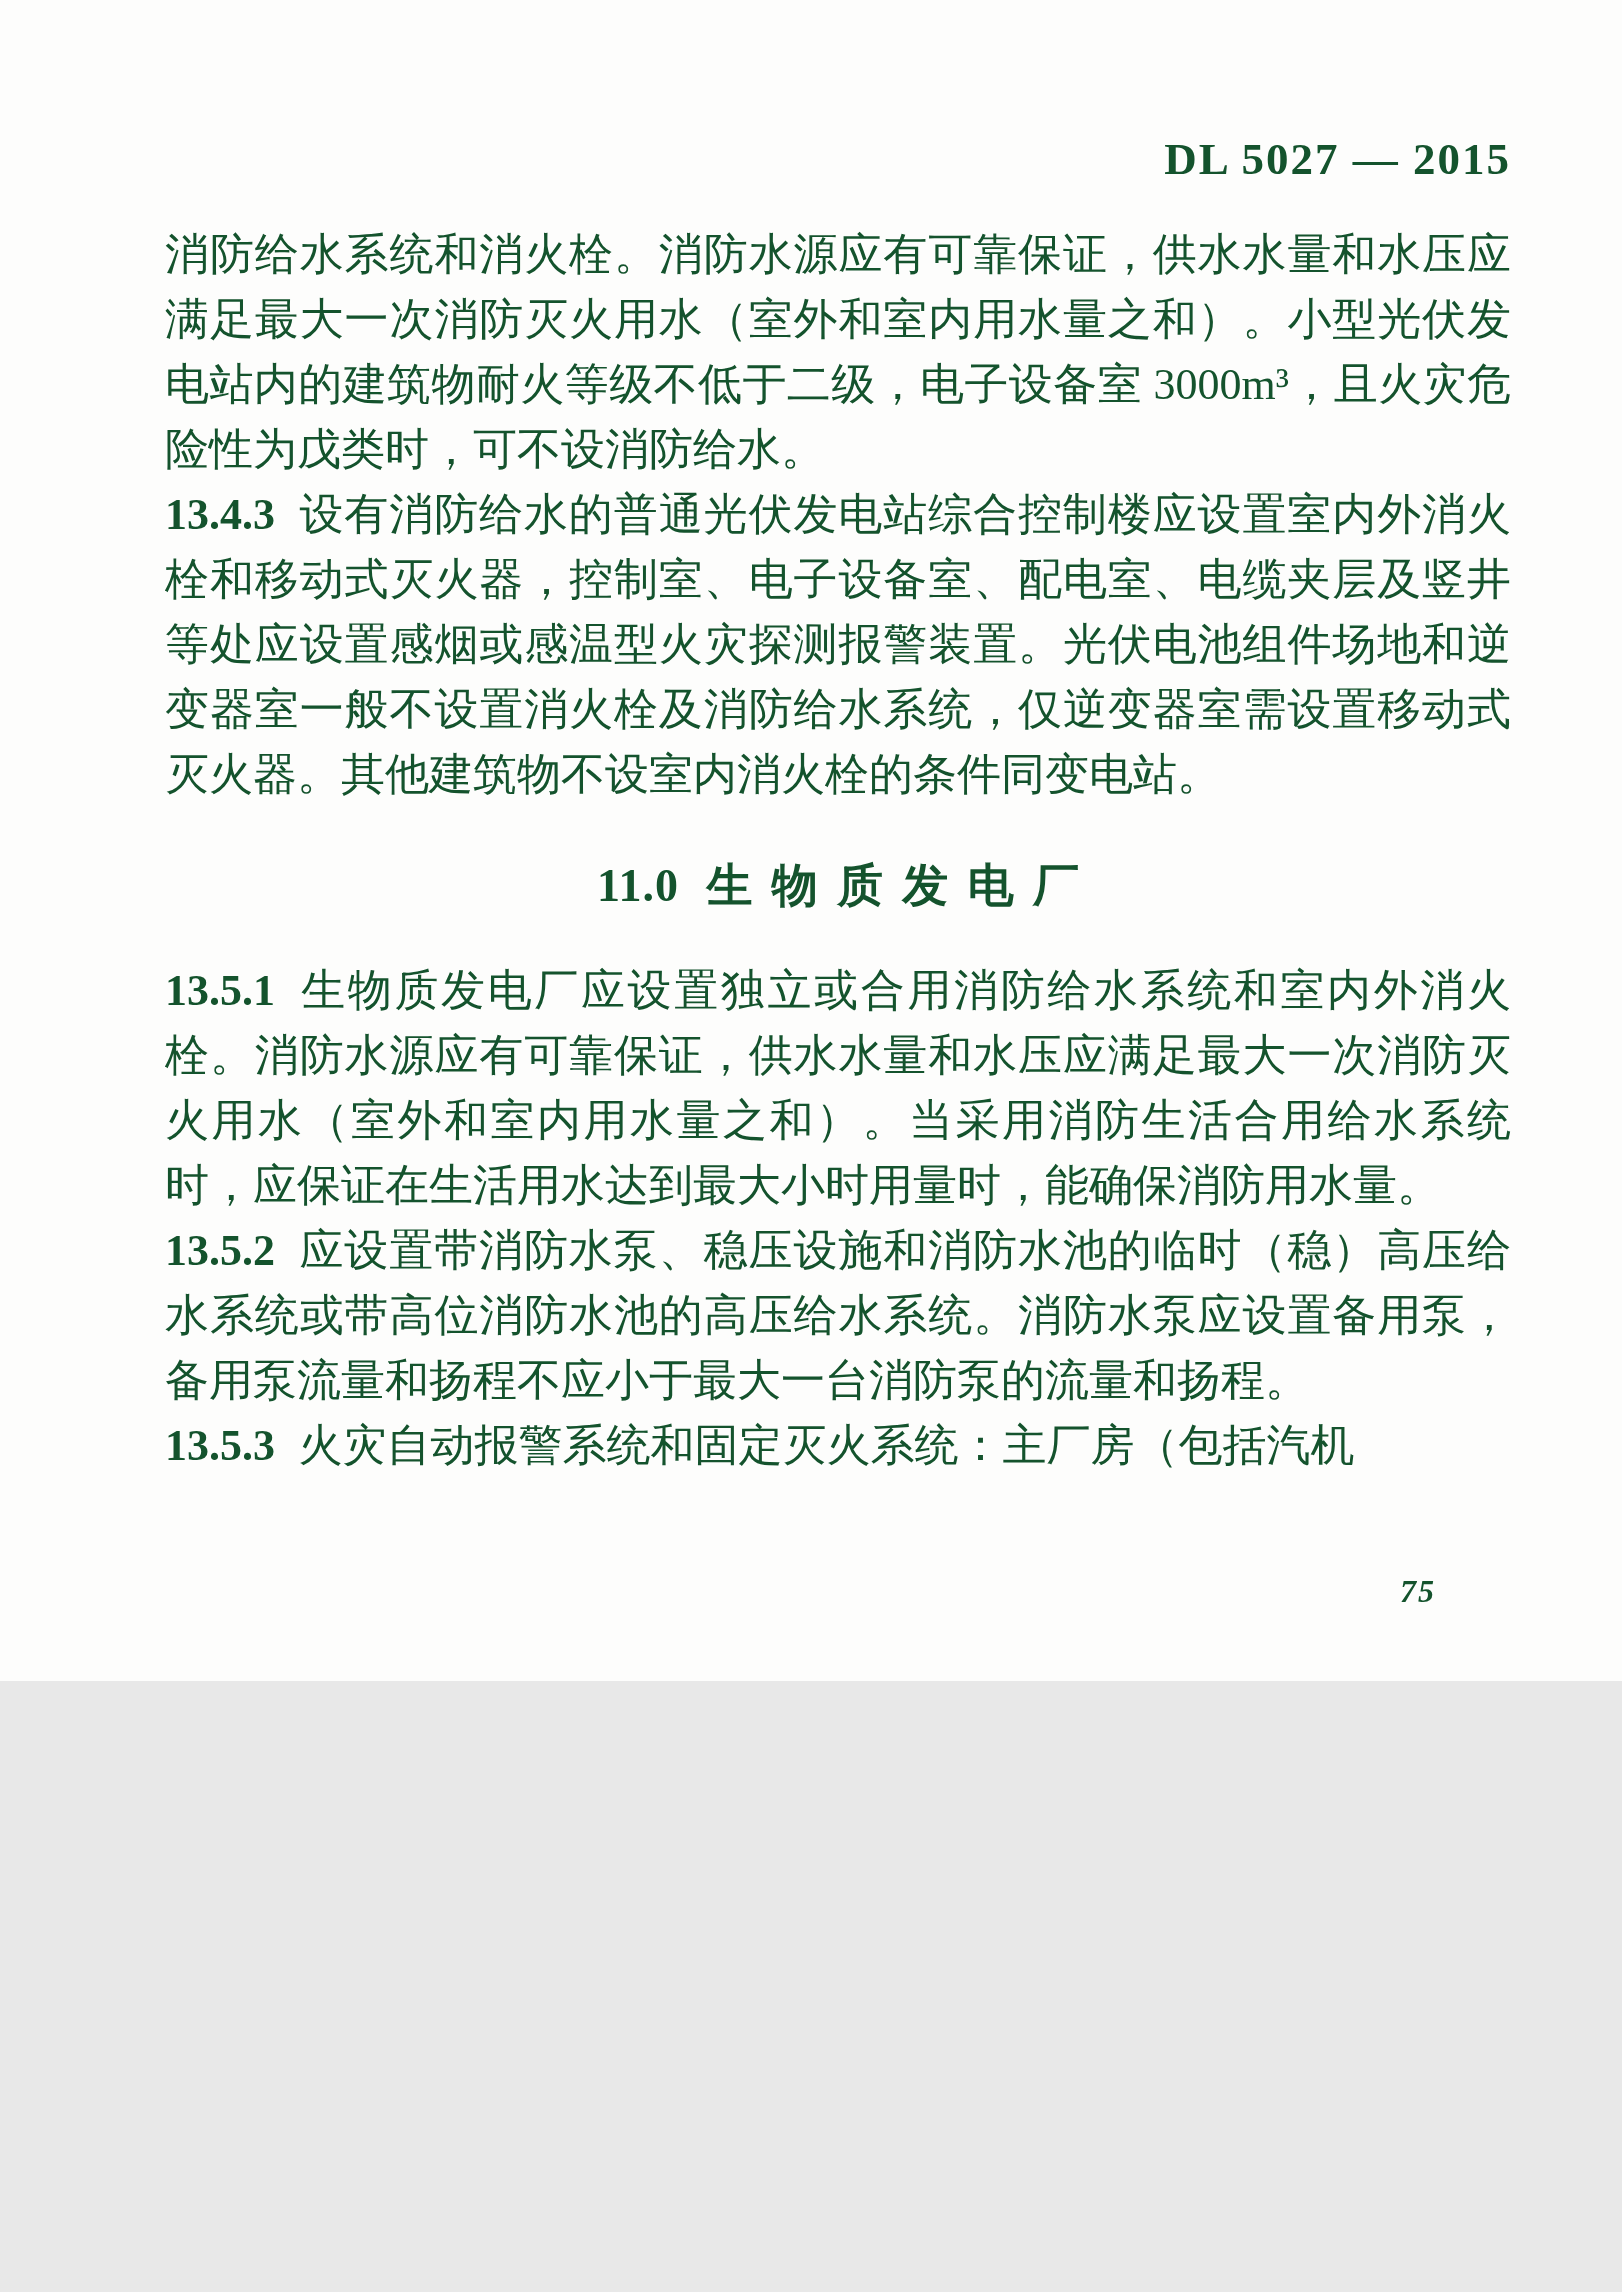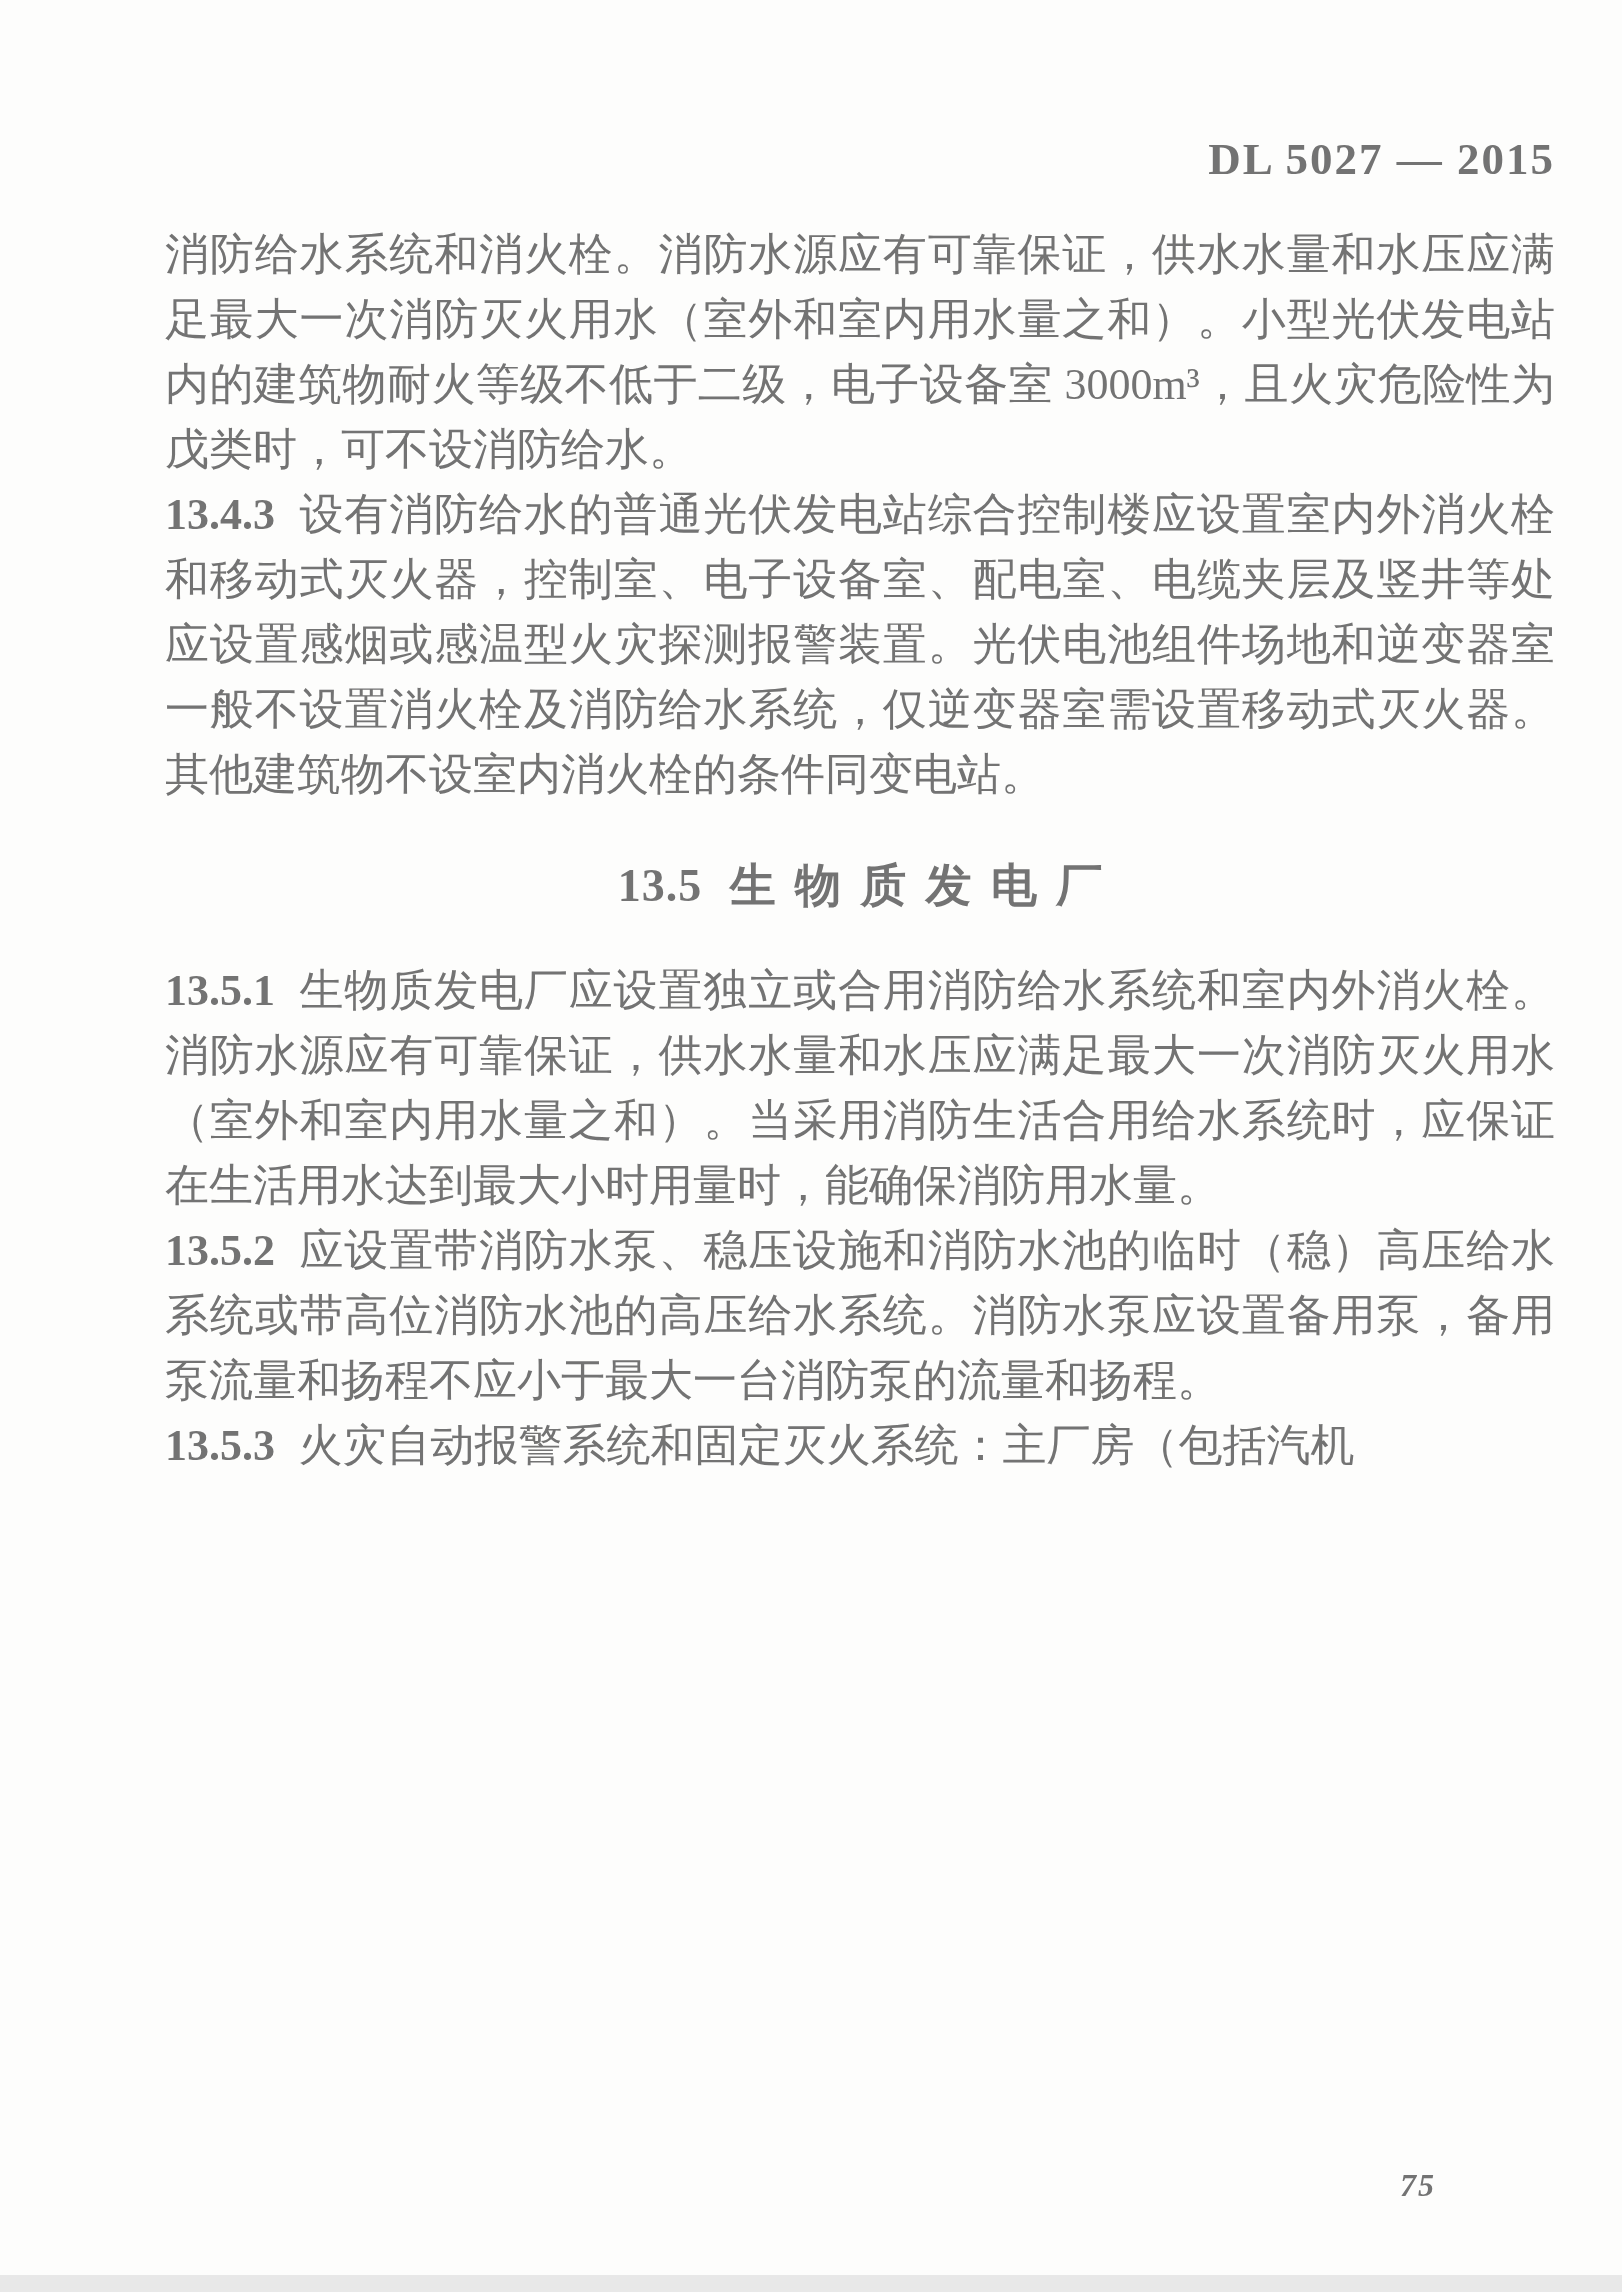--- a/index.html
+++ b/index.html
@@ -5,25 +5,25 @@
   * { margin: 0; padding: 0; box-sizing: border-box; }
 
   html, body {
     background: #e8e8e8;
     font-family: "Liberation Serif", "DejaVu Serif", serif;
   }
 
   .page {
     position: relative;
     width: 1622px;
-    height: 2275px;
+    height: 1681px;
     margin: 0 auto;
     background: #fdfdfc;
-    color: #737373;
-    padding: 135px 67px 0 165px;
+    color: #14532d;
+    padding: 135px 111px 0 165px;
     overflow: hidden;
   }
 
   .doc-header {
     text-align: right;
     font-weight: 700;
     font-size: 45px;
     letter-spacing: 2px;
     line-height: 1.1;
     margin-bottom: 37px;
@@ -81,21 +81,21 @@
   <div class="doc-header">DL 5027 — 2015</div>
 
   <div class="body-text">
 
     <p class="para"><span>消防给水系统和消火栓。消防水源应有可靠保证，供水水量和水压应满足最大一次消防灭火用水（室外和室内用水量之和）。小型光伏发电站内的建筑物耐火等级不低于二级，电子设备室 3000m³，且火灾危险性为戊类时，可不设消防给水。</span></p>
 
 
     <p class="para"><span class="clause-num">13.4.3</span><span>设有消防给水的普通光伏发电站综合控制楼应设置室内外消火栓和移动式灭火器，控制室、电子设备室、配电室、电缆夹层及竖井等处应设置感烟或感温型火灾探测报警装置。光伏电池组件场地和逆变器室一般不设置消火栓及消防给水系统，仅逆变器室需设置移动式灭火器。其他建筑物不设室内消火栓的条件同变电站。</span></p>
 
 
-    <h2 class="section-heading"><span class="sec-num">13.5</span><span class="sec-title">生物质发电厂</span></h2>
+    <h2 class="section-heading"><span class="sec-num">11.0</span><span class="sec-title">生物质发电厂</span></h2>
 
     <p class="para"><span class="clause-num">13.5.1</span><span>生物质发电厂应设置独立或合用消防给水系统和室内外消火栓。消防水源应有可靠保证，供水水量和水压应满足最大一次消防灭火用水（室外和室内用水量之和）。当采用消防生活合用给水系统时，应保证在生活用水达到最大小时用量时，能确保消防用水量。</span></p>
 
     <p class="para"><span class="clause-num">13.5.2</span><span>应设置带消防水泵、稳压设施和消防水池的临时（稳）高压给水系统或带高位消防水池的高压给水系统。消防水泵应设置备用泵，备用泵流量和扬程不应小于最大一台消防泵的流量和扬程。</span></p>
 
     <p class="para"><span class="clause-num">13.5.3</span><span>火灾自动报警系统和固定灭火系统：主厂房（包括汽机</span></p>
 
   </div>
 
   <div class="page-number">75</div>

